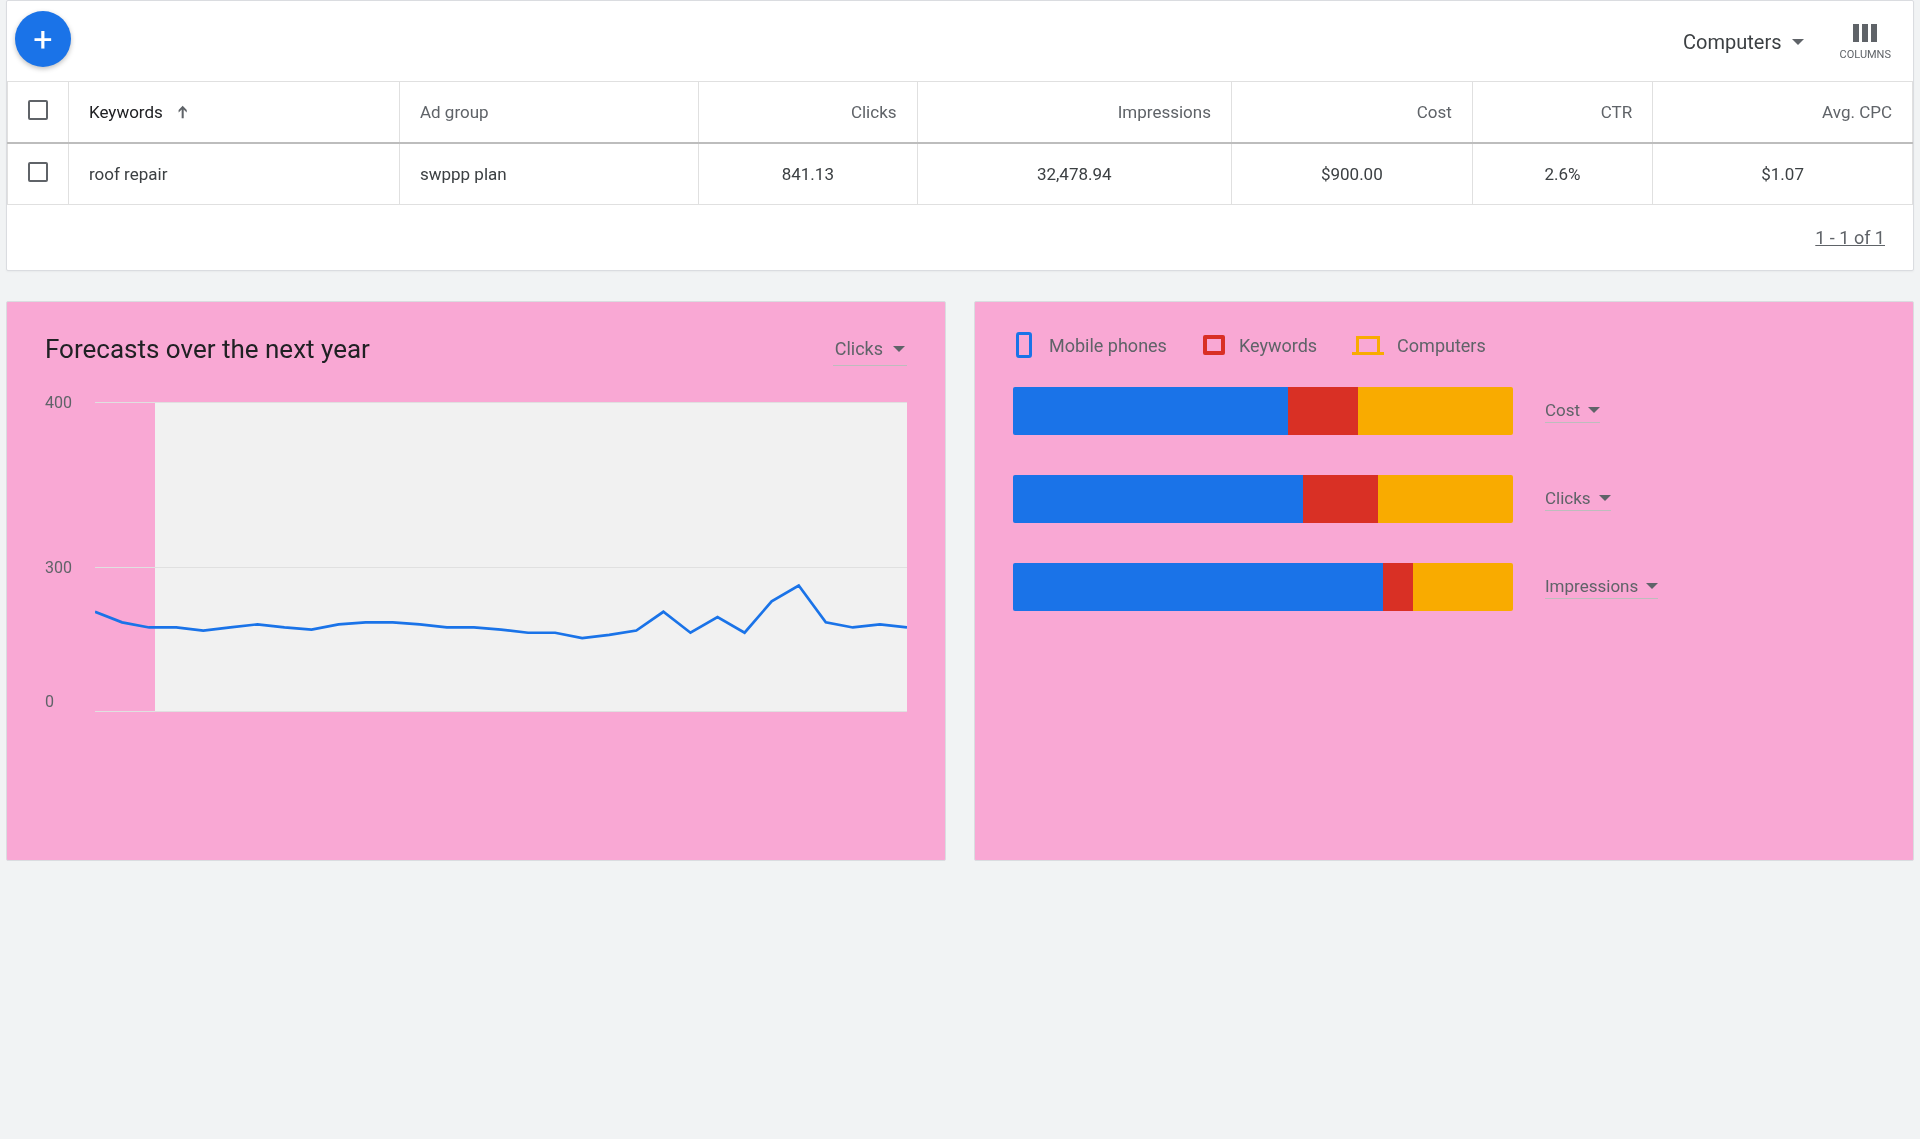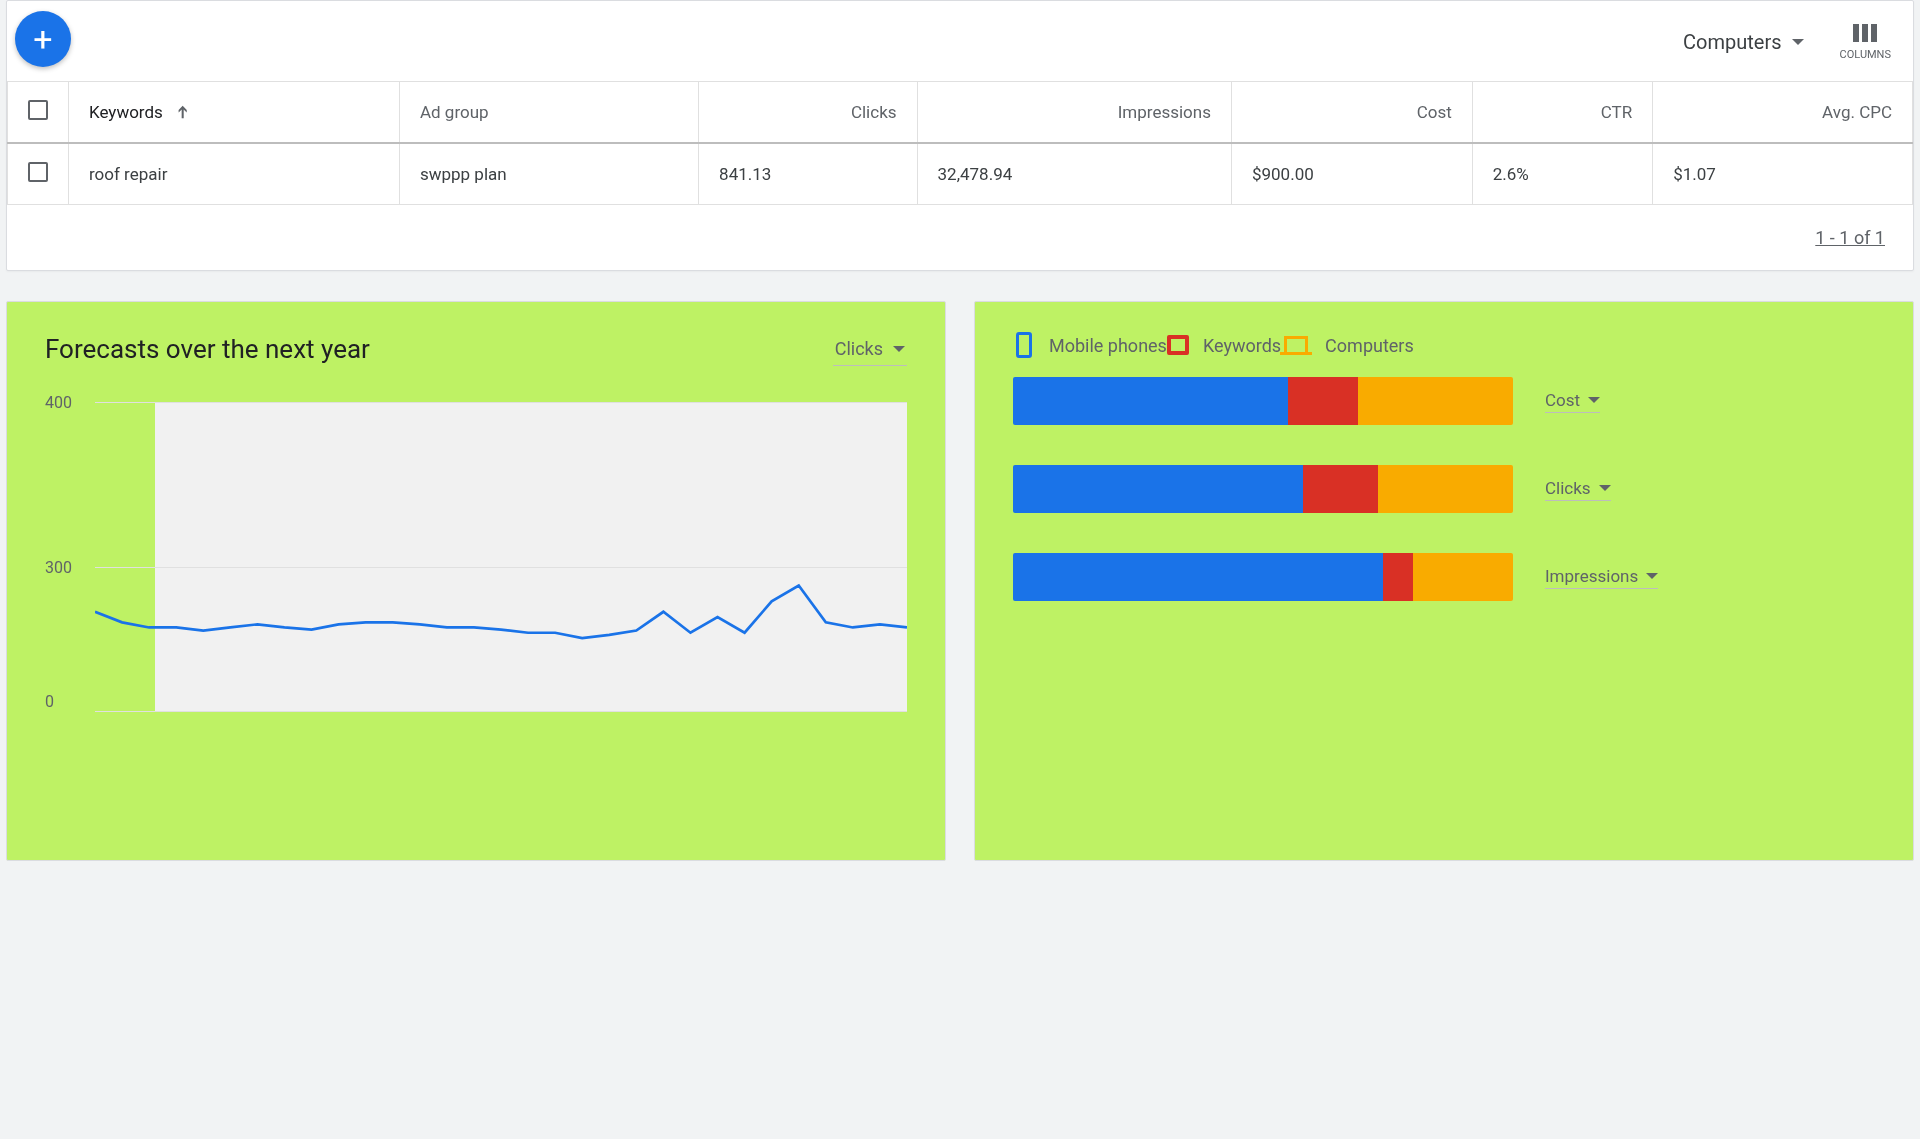--- a/index.html
+++ b/index.html
@@ -89,21 +89,21 @@
     border-top: 1px solid #dadce0;
     border-bottom: 2px solid #bdbdbd;
   }
   .table th {
     color: #5f6368;
     font-weight: 400;
     text-align: right;
     background: #fff;
   }
   .table th.left, .table td.left { text-align: left; }
-  .table td { color: #3c4043; text-align: left; }
+  .table td { color: #3c4043; text-align: center; }
   .chk-cell { width: 60px; text-align: center !important; }
   .chk {
     width: 20px; height: 20px;
     border: 2px solid #5f6368;
     border-radius: 2px;
     display: inline-block;
     cursor: pointer;
   }
   .kw-col { font-weight: 700; color: #202124 !important; }
   .sort-arrow {
@@ -119,21 +119,21 @@
     font-size: 18px;
     text-decoration: underline;
   }
   .panels {
     display: flex;
     gap: 28px;
     padding: 0 6px;
   }
   .panel {
     flex: 1;
-    background: #bef264;
+    background: #f9a8d4;
     border: 1px solid #dadce0;
     border-radius: 2px;
     padding: 30px 38px 40px 38px;
     min-height: 560px;
   }
   .panel-head {
     display: flex;
     align-items: center;
     justify-content: space-between;
     margin-bottom: 36px;
@@ -193,22 +193,23 @@
     right: 0;
     bottom: -20px;
     display: flex;
     justify-content: space-between;
     color: #5f6368;
     font-size: 16px;
   }
   
   .legend {
     display: flex;
-    align-items: center;
-    margin-bottom: 19px;
+    gap: 36px;
+    align-items: center;
+    margin-bottom: 29px;
   }
   .legend-item {
     display: flex;
     align-items: center;
     gap: 14px;
     color: #5f6368;
     font-size: 18px;
   }
   .legend-icon {
     width: 22px;

